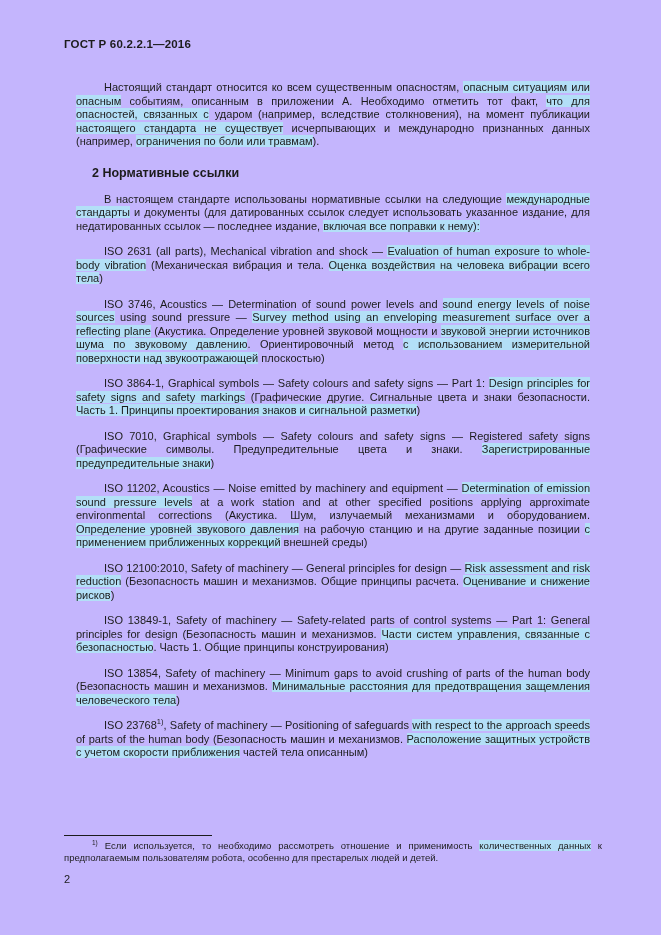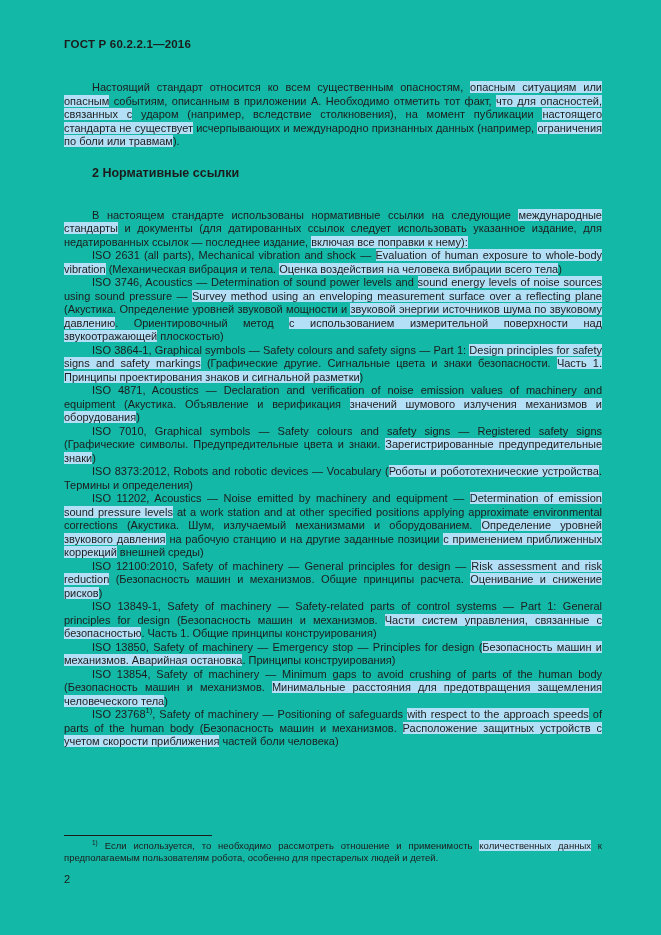--- a/index.html
+++ b/index.html
@@ -3,21 +3,21 @@
 <meta charset="utf-8">
 <style>
   * { box-sizing: border-box; }
   html, body { margin: 0; padding: 0; }
   body { background: #ffffff; }
 
   .page {
     position: relative;
     width: 661px;
     height: 935px;
-    background: #14b8a6;
+    background: #c4b5fd;
     font-family: "Liberation Sans", sans-serif;
     color: #1c1c1c;
     overflow: hidden;
   }
 
   .content {
     position: absolute;
     left: 64px;
     right: 59px;
     top: 38px;
@@ -28,27 +28,27 @@
     font-weight: bold;
     letter-spacing: 0.2px;
     margin: 0 0 31px 0;
   }
 
   .para {
     font-size: 11px;
     line-height: 13.5px;
     text-align: justify;
     text-indent: 28px;
-    margin: 0;
+    margin: 12px;
   }
 
   .section-heading {
     font-size: 12.5px;
     font-weight: bold;
-    margin: 17px 0 29px 28px;
+    margin: 17px 0 13px 28px;
   }
 
   .hl { background: var(--hl, #b3dff7); }
 
   sup {
     font-size: 7.5px;
     line-height: 0;
     vertical-align: super;
   }
 
@@ -90,29 +90,26 @@
     <p class="para"><span>Настоящий стандарт относится ко всем существенным опасностям, </span><span class="hl">опасным ситуациям или опасным</span><span> событиям, описанным в приложении А. Необходимо отметить тот факт, </span><span class="hl">что для опасностей, связанных с</span><span> ударом (например, вследствие столкновения), на момент публикации </span><span class="hl">настоящего стандарта не существует</span><span> исчерпывающих и международно признанных данных (например, </span><span class="hl">ограничения по боли или травмам</span><span>).</span></p>
 
     <h2 class="section-heading">2 Нормативные ссылки</h2>
 
     <p class="para"><span>В настоящем стандарте использованы нормативные ссылки на следующие </span><span class="hl">международные стандарты</span><span> и документы (для датированных ссылок следует использовать указанное издание, для недатированных ссылок — последнее издание, </span><span class="hl">включая все поправки к нему):</span></p>
 
     <div>
         <p class="para"><span>ISO 2631 (all parts), Mechanical vibration and shock — </span><span class="hl">Evaluation of human exposure to whole-body vibration</span><span> (Механическая вибрация и тела. </span><span class="hl">Оценка воздействия на человека вибрации всего тела</span><span>)</span></p>
         <p class="para"><span>ISO 3746, Acoustics — Determination of sound power levels and </span><span class="hl">sound energy levels of noise sources</span><span> using sound pressure — </span><span class="hl">Survey method using an enveloping measurement surface over a reflecting plane</span><span> (Акустика. Определение уровней звуковой мощности и </span><span class="hl">звуковой энергии источников шума по звуковому давлению</span><span>. Ориентировочный метод </span><span class="hl">с использованием измерительной поверхности над звукоотражающей</span><span> плоскостью)</span></p>
         <p class="para"><span>ISO 3864-1, Graphical symbols — Safety colours and safety signs — Part 1: </span><span class="hl">Design principles for safety signs and safety markings</span><span> (Графические другие. Сигнальные цвета и знаки безопасности. </span><span class="hl">Часть 1. Принципы проектирования знаков и сигнальной разметки</span><span>)</span></p>
-        <p class="para"><span>ISO 4871, Acoustics — Declaration and verification of noise emission values of machinery and equipment (Акустика. Объявление и верификация </span><span class="hl">значений шумового излучения механизмов и оборудования</span><span>)</span></p>
         <p class="para"><span>ISO 7010, Graphical symbols — Safety colours and safety signs — Registered safety signs (Графические символы. Предупредительные цвета и знаки. </span><span class="hl">Зарегистрированные предупредительные знаки</span><span>)</span></p>
-        <p class="para"><span>ISO 8373:2012, Robots and robotic devices — Vocabulary (</span><span class="hl">Роботы и робототехнические устройства</span><span>. Термины и определения)</span></p>
         <p class="para"><span>ISO 11202, Acoustics — Noise emitted by machinery and equipment — </span><span class="hl">Determination of emission sound pressure levels</span><span> at a work station and at other specified positions applying approximate environmental corrections (Акустика. Шум, излучаемый механизмами и оборудованием. </span><span class="hl">Определение уровней звукового давления</span><span> на рабочую станцию и на другие заданные позиции </span><span class="hl">с применением приближенных коррекций</span><span> внешней среды)</span></p>
         <p class="para"><span>ISO 12100:2010, Safety of machinery — General principles for design — </span><span class="hl">Risk assessment and risk reduction</span><span> (Безопасность машин и механизмов. Общие принципы расчета. </span><span class="hl">Оценивание и снижение рисков</span><span>)</span></p>
         <p class="para"><span>ISO 13849-1, Safety of machinery — Safety-related parts of control systems — Part 1: General principles for design (Безопасность машин и механизмов. </span><span class="hl">Части систем управления, связанные с безопасностью</span><span>. Часть 1. Общие принципы конструирования)</span></p>
-        <p class="para"><span>ISO 13850, Safety of machinery — Emergency stop — Principles for design (</span><span class="hl">Безопасность машин и механизмов. Аварийная остановка</span><span>. Принципы конструирования)</span></p>
         <p class="para"><span>ISO 13854, Safety of machinery — Minimum gaps to avoid crushing of parts of the human body (Безопасность машин и механизмов. </span><span class="hl">Минимальные расстояния для предотвращения защемления человеческого тела</span><span>)</span></p>
-        <p class="para"><span>ISO 23768</span><sup>1)</sup><span>, Safety of machinery — Positioning of safeguards </span><span class="hl">with respect to the approach speeds</span><span> of parts of the human body (Безопасность машин и механизмов. </span><span class="hl">Расположение защитных устройств с учетом скорости приближения</span><span> частей боли человека)</span></p>
+        <p class="para"><span>ISO 23768</span><sup>1)</sup><span>, Safety of machinery — Positioning of safeguards </span><span class="hl">with respect to the approach speeds</span><span> of parts of the human body (Безопасность машин и механизмов. </span><span class="hl">Расположение защитных устройств с учетом скорости приближения</span><span> частей тела описанным)</span></p>
       </div>
   </div>
 
   <div class="footer">
     <div class="footnote-rule"></div>
     <p class="footnote"><sup>1)</sup><span> Если используется, то необходимо рассмотреть отношение и применимость </span><span class="hl">количественных данных</span><span> к предполагаемым пользователям робота, особенно для престарелых людей и детей.</span></p>
     <div class="page-number">2</div>
   </div>
 </div>
 

